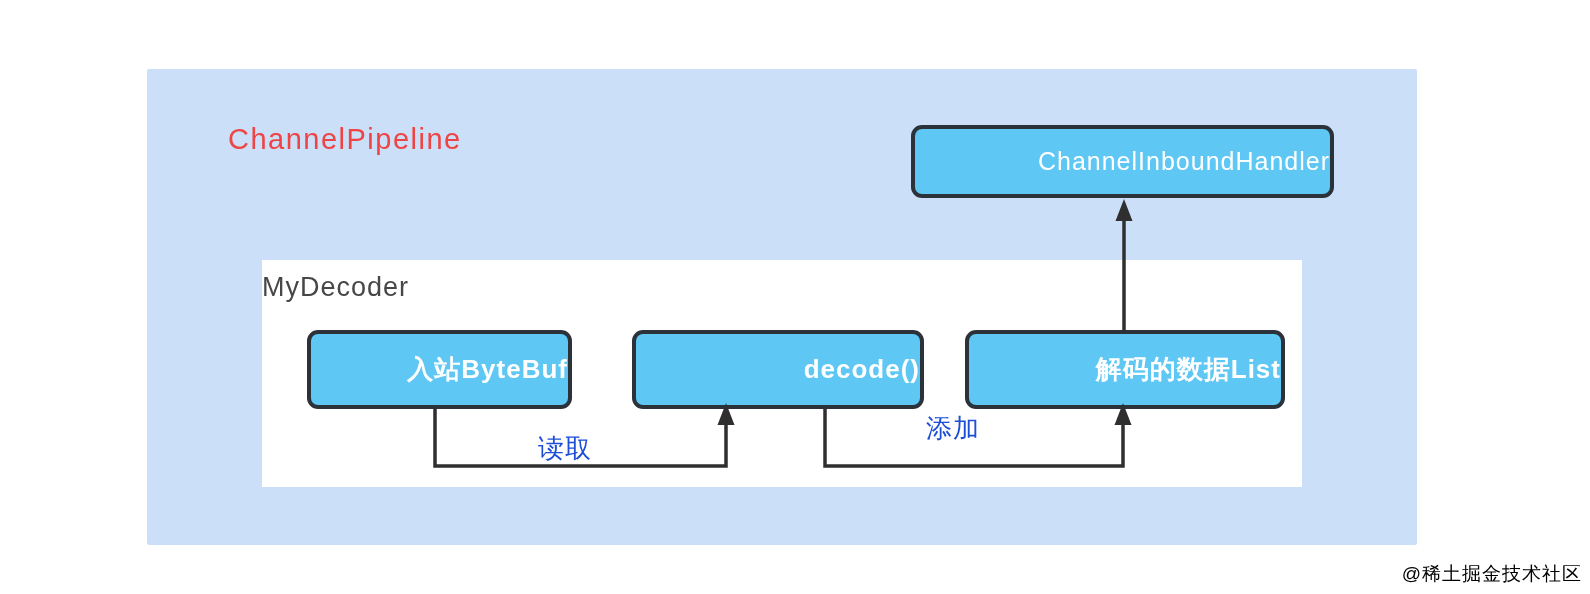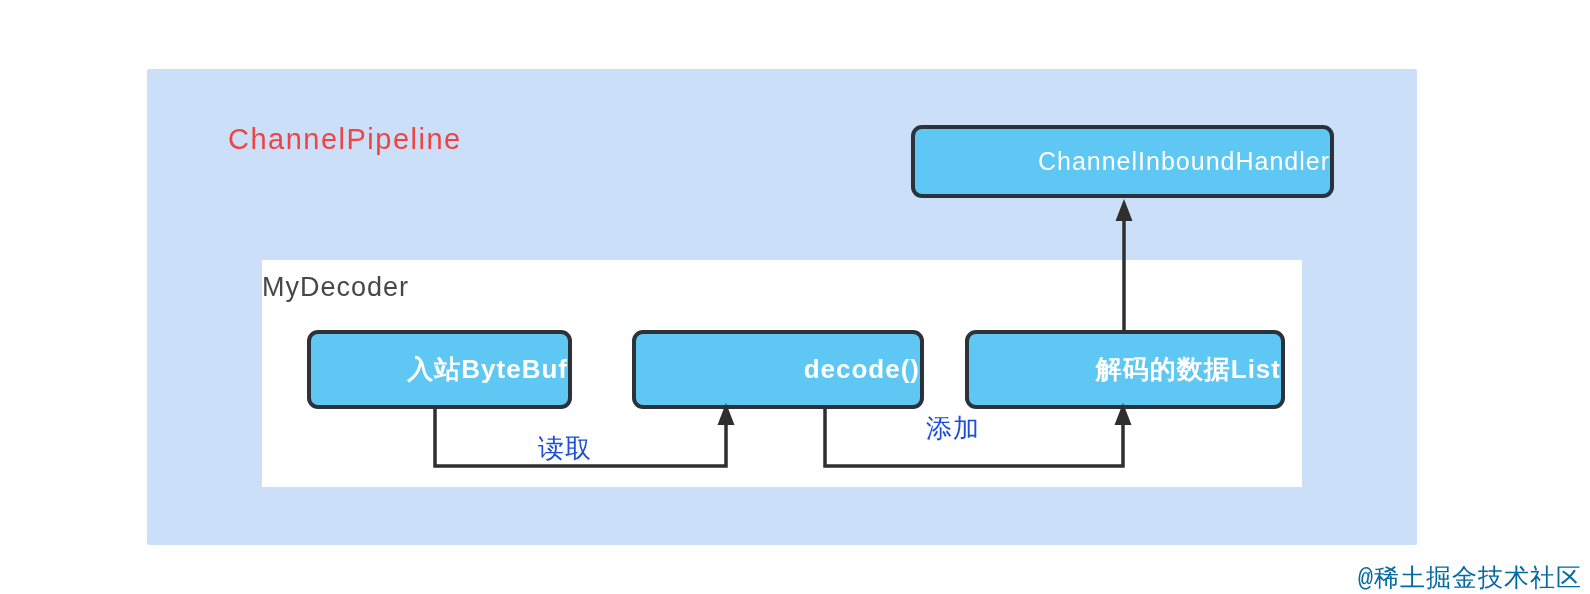--- a/index.html
+++ b/index.html
@@ -49,22 +49,22 @@
 
   .edge-label {
     position: absolute; font-size: 26px; color: #1d4ed8; letter-spacing: 1px;
     font-family: "DejaVu Sans", "Liberation Sans", sans-serif;
   }
   .edge-label-read { left: 538px; top: 431px; }
   .edge-label-add  { left: 926px; top: 411px; text-align: right; }
 
   .watermark {
     position: absolute; right: 8px; top: 561px;
-    font-size: 25px; color: #0369a1; letter-spacing: 1px;
-    font-family: Liberation Mono, monospace;
+    font-size: 19px; color: #000000; letter-spacing: 1px;
+    font-family: Liberation Sans, sans-serif;
   }
 </style>
 </head>
 <body>
 
 <div class="stage">
 
   <div class="pipeline-box"></div>
 
   <div class="pipeline-title">ChannelPipeline</div>

